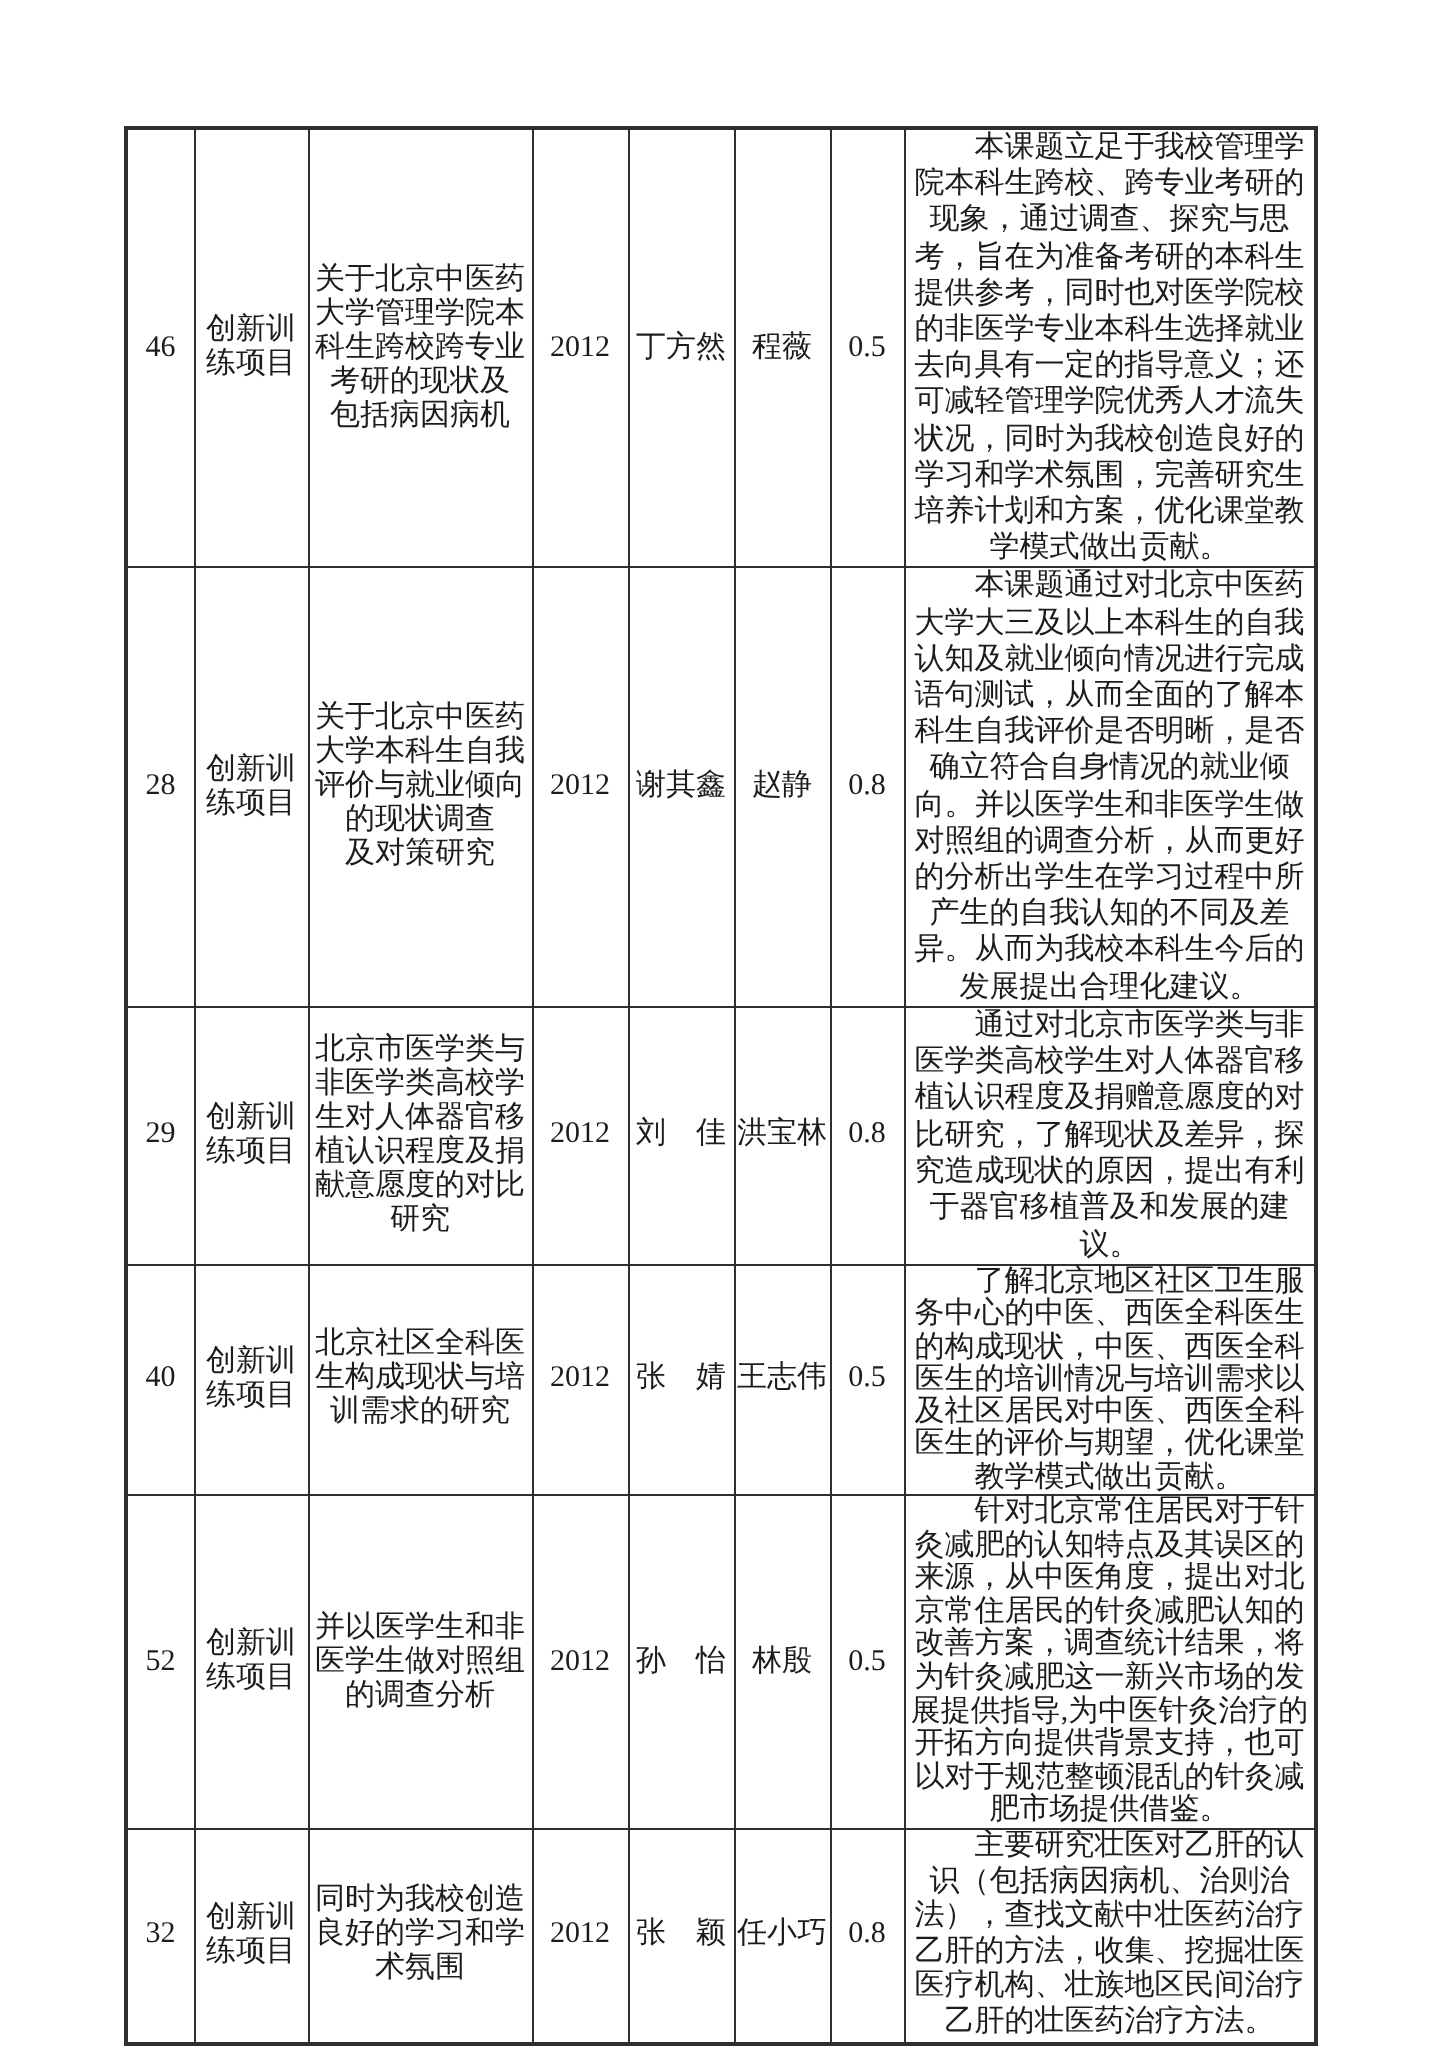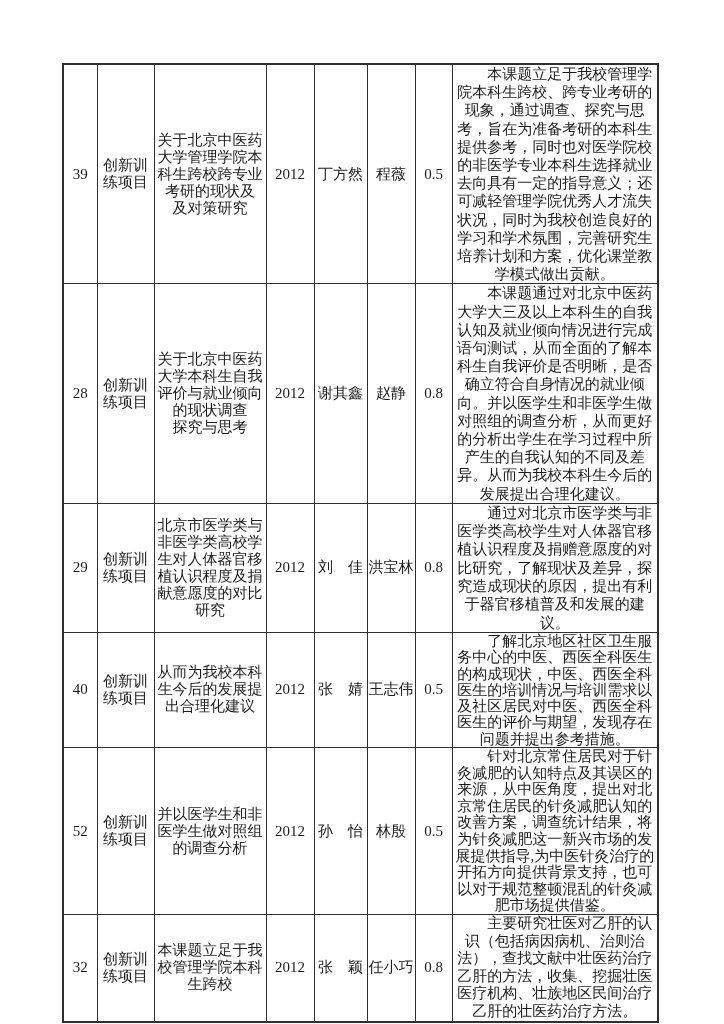--- a/index.html
+++ b/index.html
@@ -72,75 +72,75 @@
     <col style="width:57px">
     <col style="width:112px">
     <col style="width:48px">
     <col style="width:53px">
     <col style="width:48px">
     <col style="width:37px">
     <col style="width:206px">
   </colgroup>
   <tbody>
     <tr class="r0">
-      <td class="c-num">39</td>
+      <td class="c-num">46</td>
       <td class="c-type">创新训练项目</td>
       <td class="c-title">关于北京中医药大学管理学院本科生跨校跨专业考研的现状及
-及对策研究</td>
+包括病因病机</td>
       <td class="c-year">2012</td>
       <td class="c-name">丁方然</td>
       <td class="c-name">程薇</td>
       <td class="c-score">0.5</td>
       <td class="c-desc d0">本课题立足于我校管理学院本科生跨校、跨专业考研的现象，通过调查、探究与思考，旨在为准备考研的本科生提供参考，同时也对医学院校的非医学专业本科生选择就业去向具有一定的指导意义；还可减轻管理学院优秀人才流失状况，同时为我校创造良好的学习和学术氛围，完善研究生培养计划和方案，优化课堂教学模式做出贡献。</td>
     </tr>
     <tr class="r1">
       <td class="c-num">28</td>
       <td class="c-type">创新训练项目</td>
       <td class="c-title">关于北京中医药大学本科生自我评价与就业倾向的现状调查
-探究与思考</td>
+及对策研究</td>
       <td class="c-year">2012</td>
       <td class="c-name">谢其鑫</td>
       <td class="c-name">赵静</td>
       <td class="c-score">0.8</td>
       <td class="c-desc d1">本课题通过对北京中医药大学大三及以上本科生的自我认知及就业倾向情况进行完成语句测试，从而全面的了解本科生自我评价是否明晰，是否确立符合自身情况的就业倾向。并以医学生和非医学生做对照组的调查分析，从而更好的分析出学生在学习过程中所产生的自我认知的不同及差异。从而为我校本科生今后的发展提出合理化建议。</td>
     </tr>
     <tr class="r2">
       <td class="c-num">29</td>
       <td class="c-type">创新训练项目</td>
       <td class="c-title">北京市医学类与非医学类高校学生对人体器官移植认识程度及捐献意愿度的对比研究</td>
       <td class="c-year">2012</td>
       <td class="c-name">刘　佳</td>
       <td class="c-name">洪宝林</td>
       <td class="c-score">0.8</td>
       <td class="c-desc d2">通过对北京市医学类与非医学类高校学生对人体器官移植认识程度及捐赠意愿度的对比研究，了解现状及差异，探究造成现状的原因，提出有利于器官移植普及和发展的建议。</td>
     </tr>
     <tr class="r3">
       <td class="c-num">40</td>
       <td class="c-type">创新训练项目</td>
-      <td class="c-title">从而为我校本科生今后的发展提出合理化建议</td>
+      <td class="c-title">北京社区全科医生构成现状与培训需求的研究</td>
       <td class="c-year">2012</td>
       <td class="c-name">张　婧</td>
       <td class="c-name">王志伟</td>
       <td class="c-score">0.5</td>
-      <td class="c-desc d3">了解北京地区社区卫生服务中心的中医、西医全科医生的构成现状，中医、西医全科医生的培训情况与培训需求以及社区居民对中医、西医全科医生的评价与期望，发现存在问题并提出参考措施。</td>
+      <td class="c-desc d3">了解北京地区社区卫生服务中心的中医、西医全科医生的构成现状，中医、西医全科医生的培训情况与培训需求以及社区居民对中医、西医全科医生的评价与期望，优化课堂教学模式做出贡献。</td>
     </tr>
     <tr class="r4">
       <td class="c-num">52</td>
       <td class="c-type">创新训练项目</td>
       <td class="c-title">并以医学生和非医学生做对照组的调查分析</td>
       <td class="c-year">2012</td>
       <td class="c-name">孙　怡</td>
       <td class="c-name">林殷</td>
       <td class="c-score">0.5</td>
       <td class="c-desc d4">针对北京常住居民对于针灸减肥的认知特点及其误区的来源，从中医角度，提出对北京常住居民的针灸减肥认知的改善方案，调查统计结果，将为针灸减肥这一新兴市场的发展提供指导,为中医针灸治疗的开拓方向提供背景支持，也可以对于规范整顿混乱的针灸减肥市场提供借鉴。</td>
     </tr>
     <tr class="r5">
       <td class="c-num">32</td>
       <td class="c-type">创新训练项目</td>
-      <td class="c-title">本课题立足于我校管理学院本科生跨校</td>
+      <td class="c-title">同时为我校创造良好的学习和学术氛围</td>
       <td class="c-year">2012</td>
       <td class="c-name">张　颖</td>
       <td class="c-name">任小巧</td>
       <td class="c-score">0.8</td>
       <td class="c-desc d5">主要研究壮医对乙肝的认识（包括病因病机、治则治法），查找文献中壮医药治疗乙肝的方法，收集、挖掘壮医医疗机构、壮族地区民间治疗乙肝的壮医药治疗方法。</td>
     </tr>
   </tbody>
 </table>
 
 </body></html>

